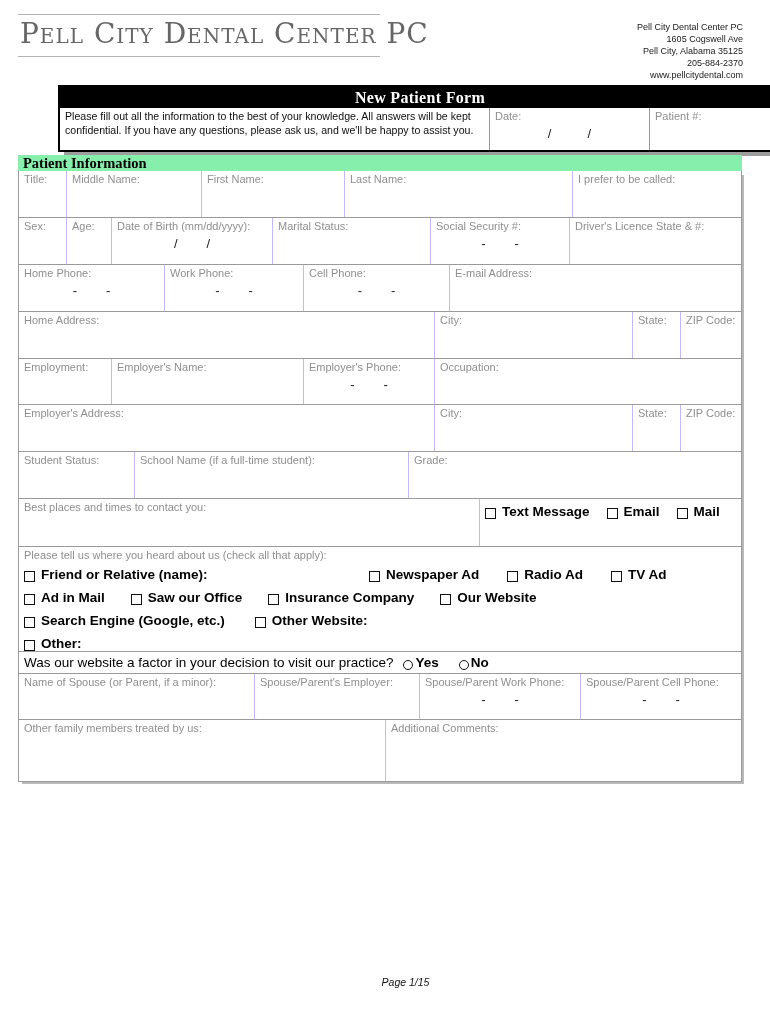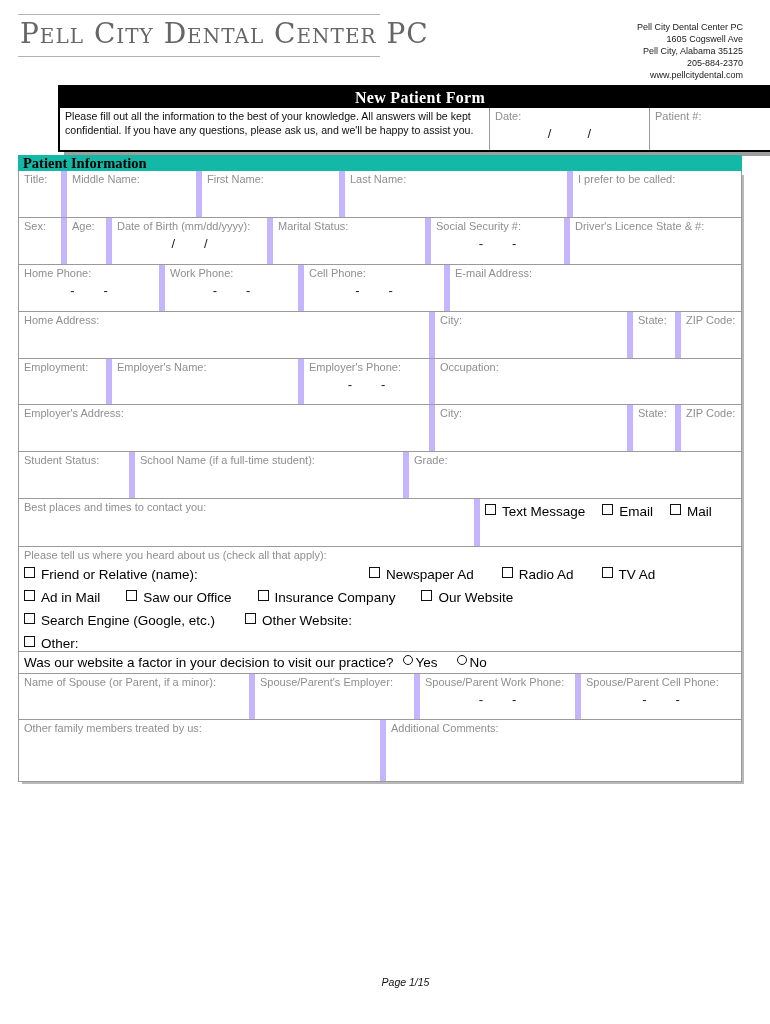--- a/index.html
+++ b/index.html
@@ -36,36 +36,36 @@
   .tcell { border-right:1px solid #9a9a9a; position:relative; }
   .tcell:last-child { border-right:none; }
   .tc-instr { flex:0 0 430px; font-size:10.6px; line-height:1.3; padding:2px 6px 0 5px; color:#0d0d0d; }
   .tc-date { flex:0 0 160px; }
   .tc-patient { flex:1; }
   .glabel { display:block; font-size:11px; color:#8f8f8f; padding:2px 0 0 5px; line-height:1.25; }
   .cval { text-align:center; font-size:13px; color:#1a1a1a; white-space:pre; margin-top:2px; }
   
   .section-bar {
     position:absolute; left:18px; top:155px; width:724px; height:16px;
-    background:#14b8a6; color:#000;
+    background:#86efac; color:#000;
     font-family:"Liberation Serif",serif; font-weight:bold; font-size:14.5px;
     line-height:16px; padding-left:5px;
   }
   
   .ptable {
     position:absolute; left:18px; top:171px; width:724px;
     border:1px solid #9a9a9a; border-top:none;
     box-shadow:3px 3px 0 -1px #b8b8b8; background:#fff;
   }
   .prow { display:flex; border-bottom:1px solid #9a9a9a; }
   .prow:last-child { border-bottom:none; }
-  .pcell { border-right:6px solid #c4b5fd; overflow:hidden; }
+  .pcell { border-right:1px solid #c4b5fd; overflow:hidden; }
   .pcell:last-child { border-right:none; }
   
-  .opt { display:inline-flex; align-items:flex-start; white-space:nowrap; }
+  .opt { display:inline-flex; align-items:flex-end; white-space:nowrap;font-weight:bold; }
   .cb { width:11px; height:11px; border:1.5px solid #111; display:inline-block; margin-right:6px; flex:none; background:#fff; }
   .rd { width:10px; height:10px; border:1.4px solid #111; border-radius:50%; display:inline-block; margin-right:2px; flex:none; background:#fff; }
   .optxt { font-size:13.5px; color:#000; }
   .hline { display:flex; align-items:center; padding-left:5px; height:23px; }
   
   .footer {
     position:absolute; left:0; top:976px; width:100%; text-align:center;
     font-size:10.5px; font-style:italic; color:#111;padding-left:41px;
   }
 </style>

